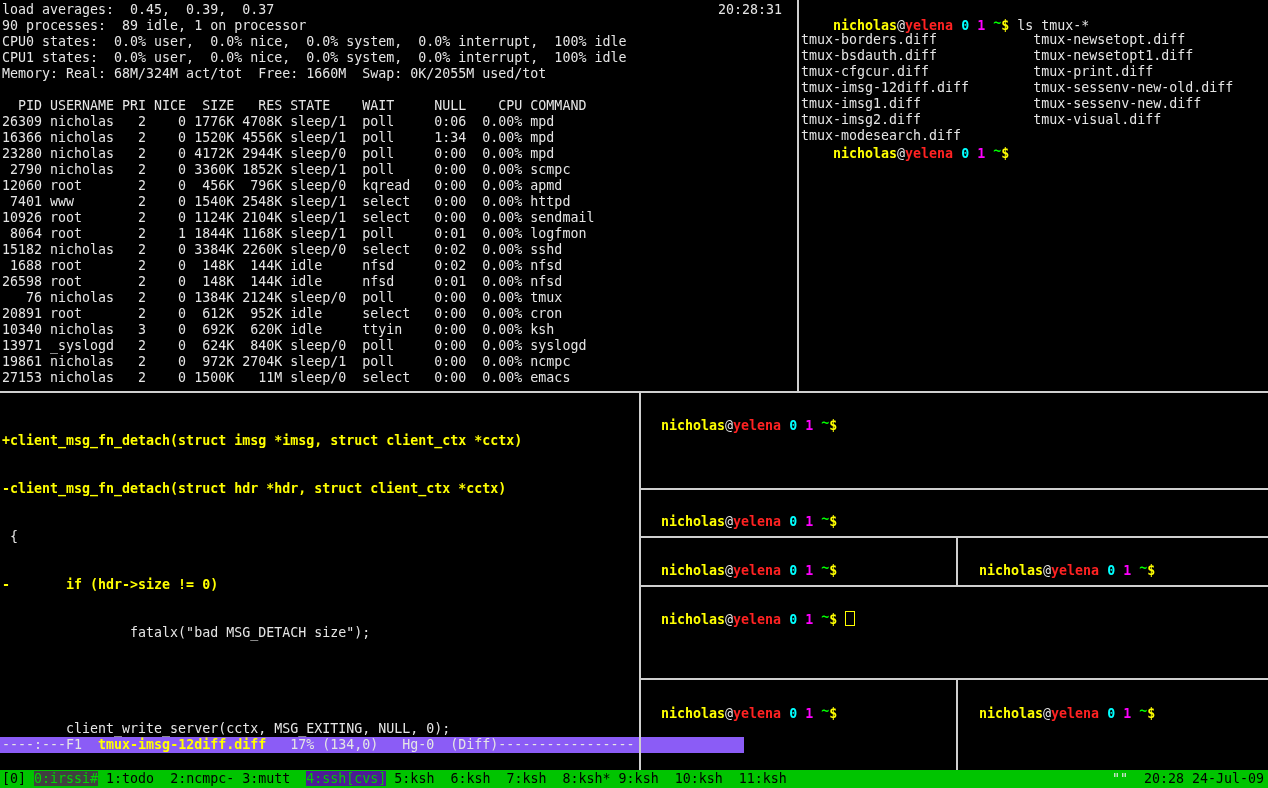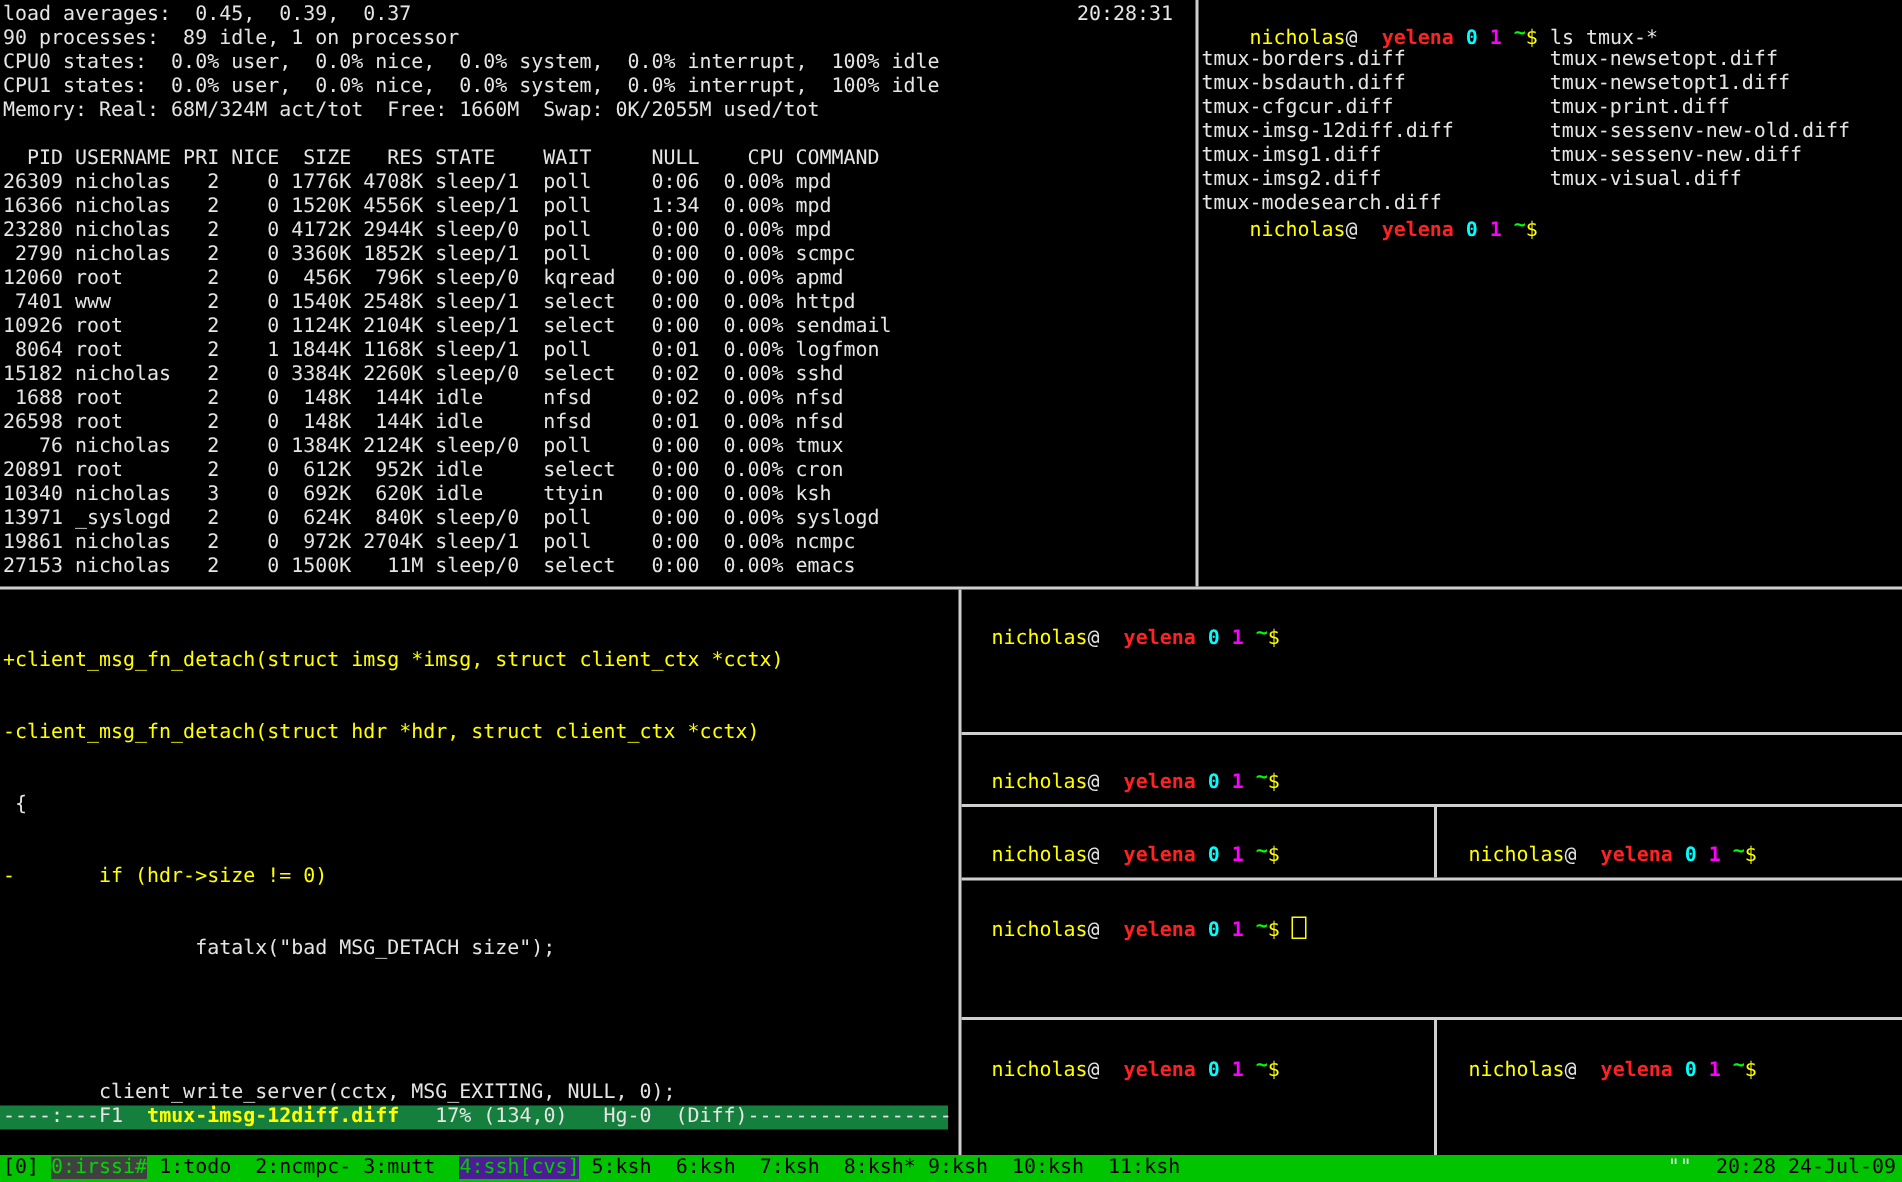--- a/index.html
+++ b/index.html
@@ -1,33 +1,33 @@
 <!DOCTYPE html>
 <html><head>
 <meta charset="utf-8">
 <style>
   html,body { margin:0; padding:0; background:#000; }
   body { position:relative; width:1268px; height:788px; overflow:hidden;
          font-family:"DejaVu Sans Mono", monospace; }
   .term { position:absolute; font:13.3px/16px "DejaVu Sans Mono", monospace;
           white-space:pre; color:#e5e5e5; letter-spacing:0; }
   .row  { height:16px; white-space:pre; }
-  .yel  { color:#ffff00; font-weight:normal; }
-  .red  { color:#ff2222; font-weight:bold;padding-left:16px; }
+  .yel  { color:#ffff00; font-weight:bold; }
+  .red  { color:#ff2222; font-weight:bold; }
   .cyn  { color:#00ffff; font-weight:bold; }
   .mag  { color:#ff00ff; font-weight:bold; }
   .grn  { color:#00ff00; font-weight:bold; }
   .wht  { color:#e5e5e5; }
   .tld  { position:relative; top:-3px; }
   .border { position:absolute; background:#cfcfcf; }
   .cursor-box { display:inline-block; width:8px; height:13px;
                 border:1px solid #ffff00; vertical-align:-2px; margin-left:8px; }
   
-  .modeline { position:absolute; left:0; top:737px; width:632px; height:16px;
-              background:#15803d; color:#e5e5e5; font:13.3px/16px "DejaVu Sans Mono", monospace;
+  .modeline { position:absolute; left:0; top:737px; width:744px; height:16px;
+              background:#8b5cf6; color:#e5e5e5; font:13.3px/16px "DejaVu Sans Mono", monospace;
               white-space:pre; padding-left:2px; box-sizing:border-box; }
   .modeline .file { color:#ffff00; font-weight:bold; }
   
   .statusbar { position:absolute; left:0; top:770px; width:1268px; height:18px;
                background:#00c400; font:13.3px/18px "DejaVu Sans Mono", monospace;
                white-space:pre; color:#000; padding-left:2px; box-sizing:border-box; }
   .st-activity { background:#404040; color:#00d800; }
   .st-blue     { background:#4c1d95; color:#00cc00; }
   .st-current  { color:#000; }
   .st-right    { position:absolute; right:4px; top:0; }

